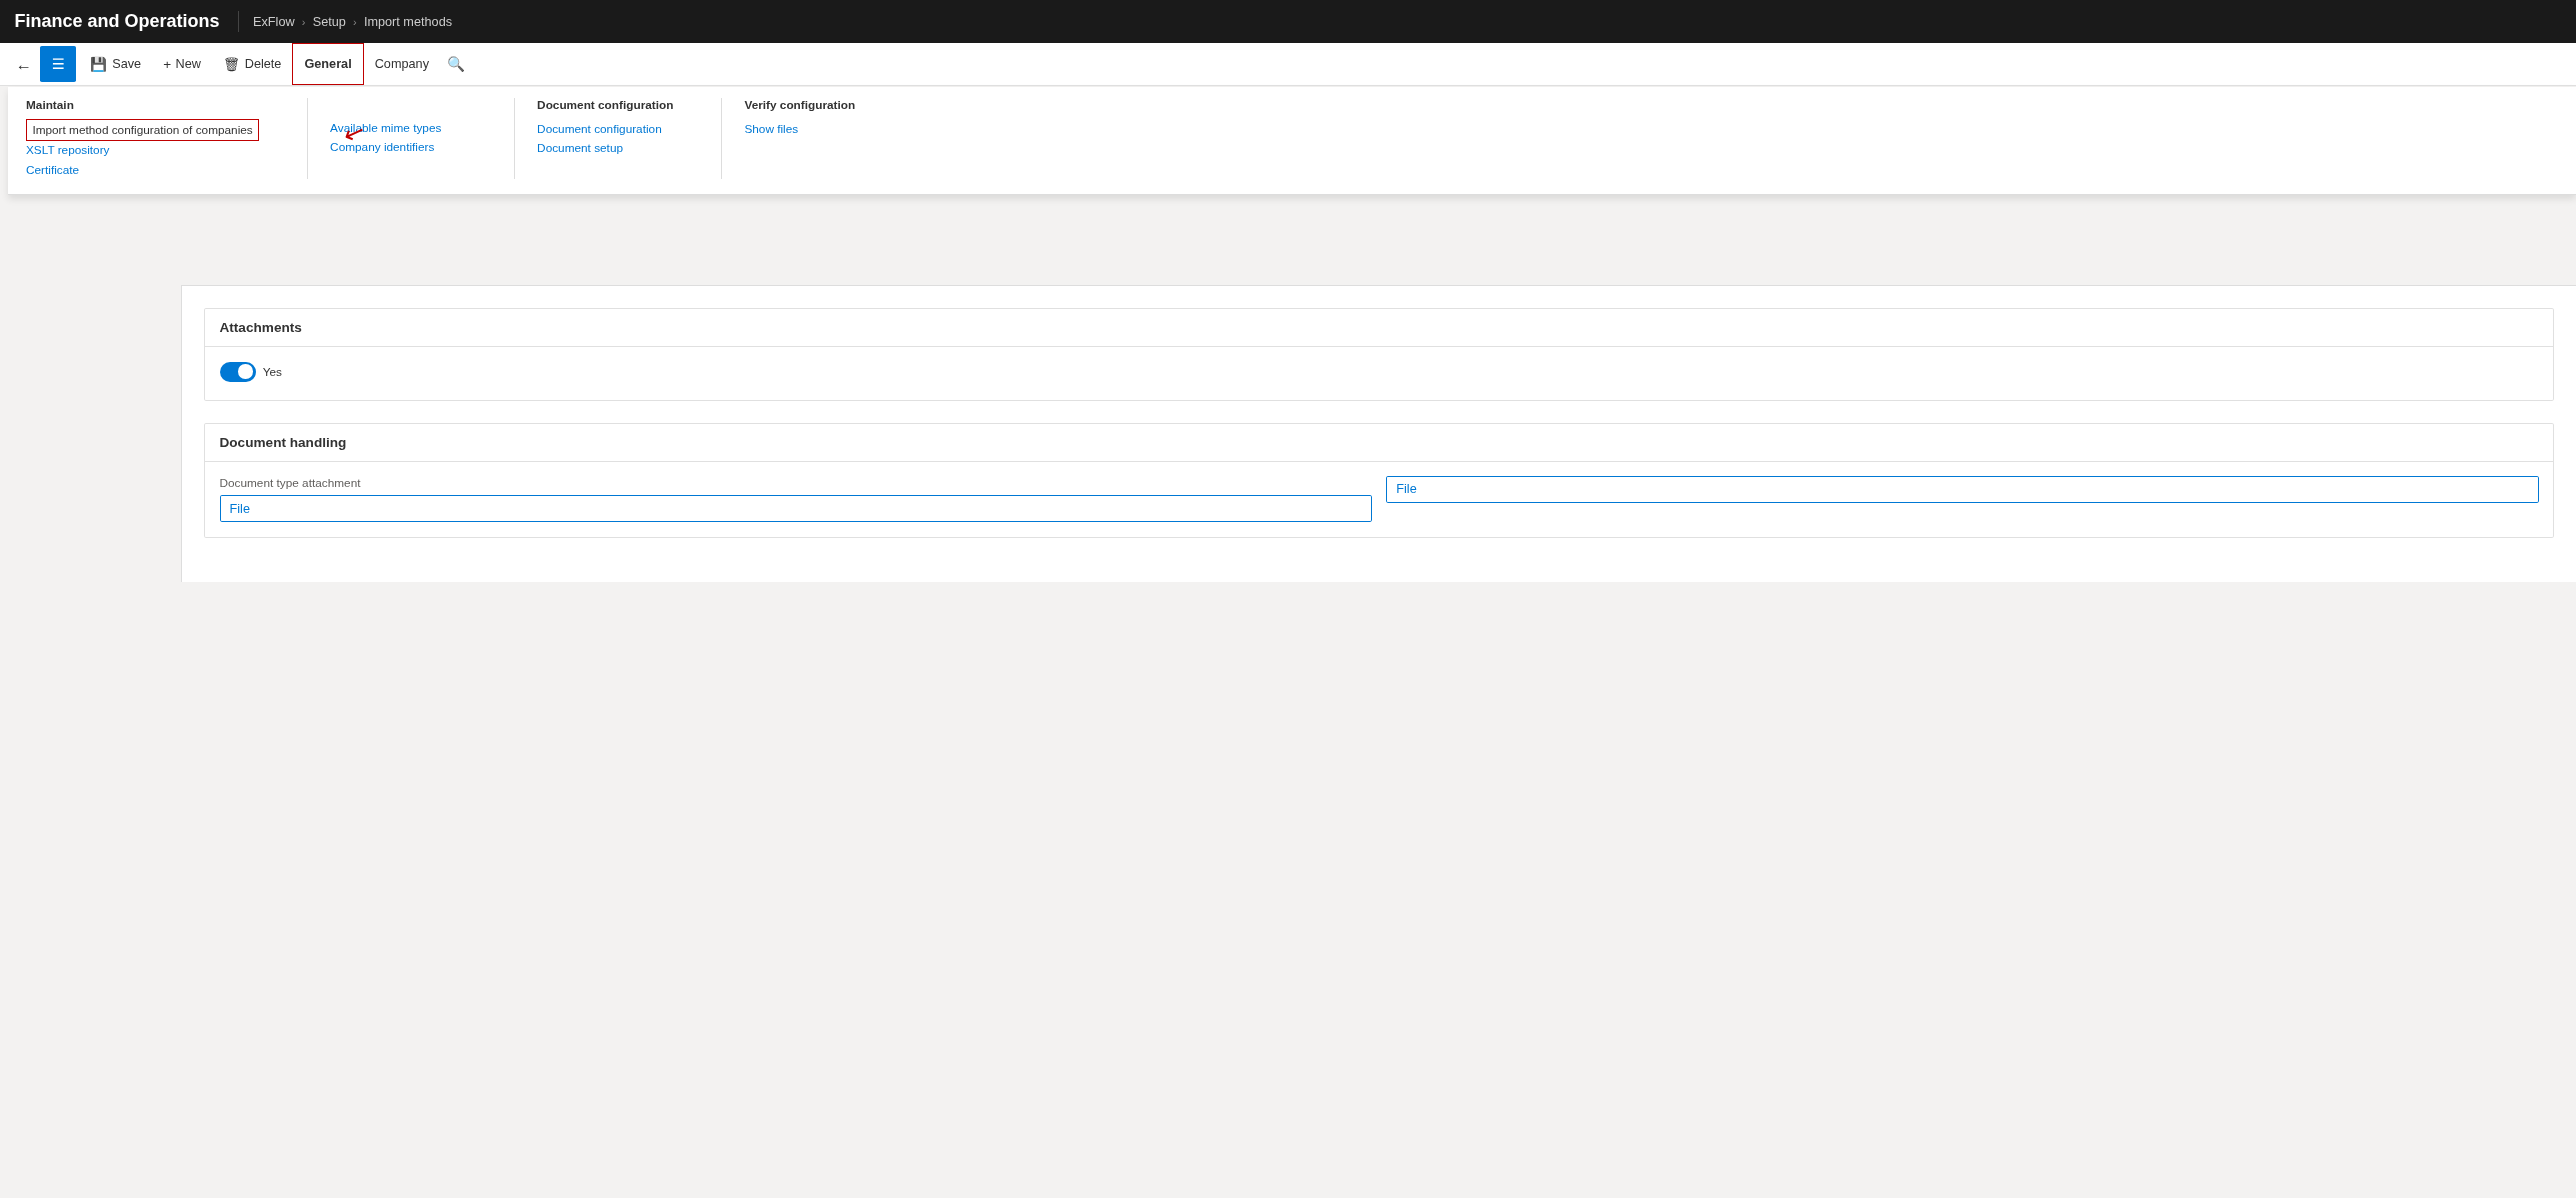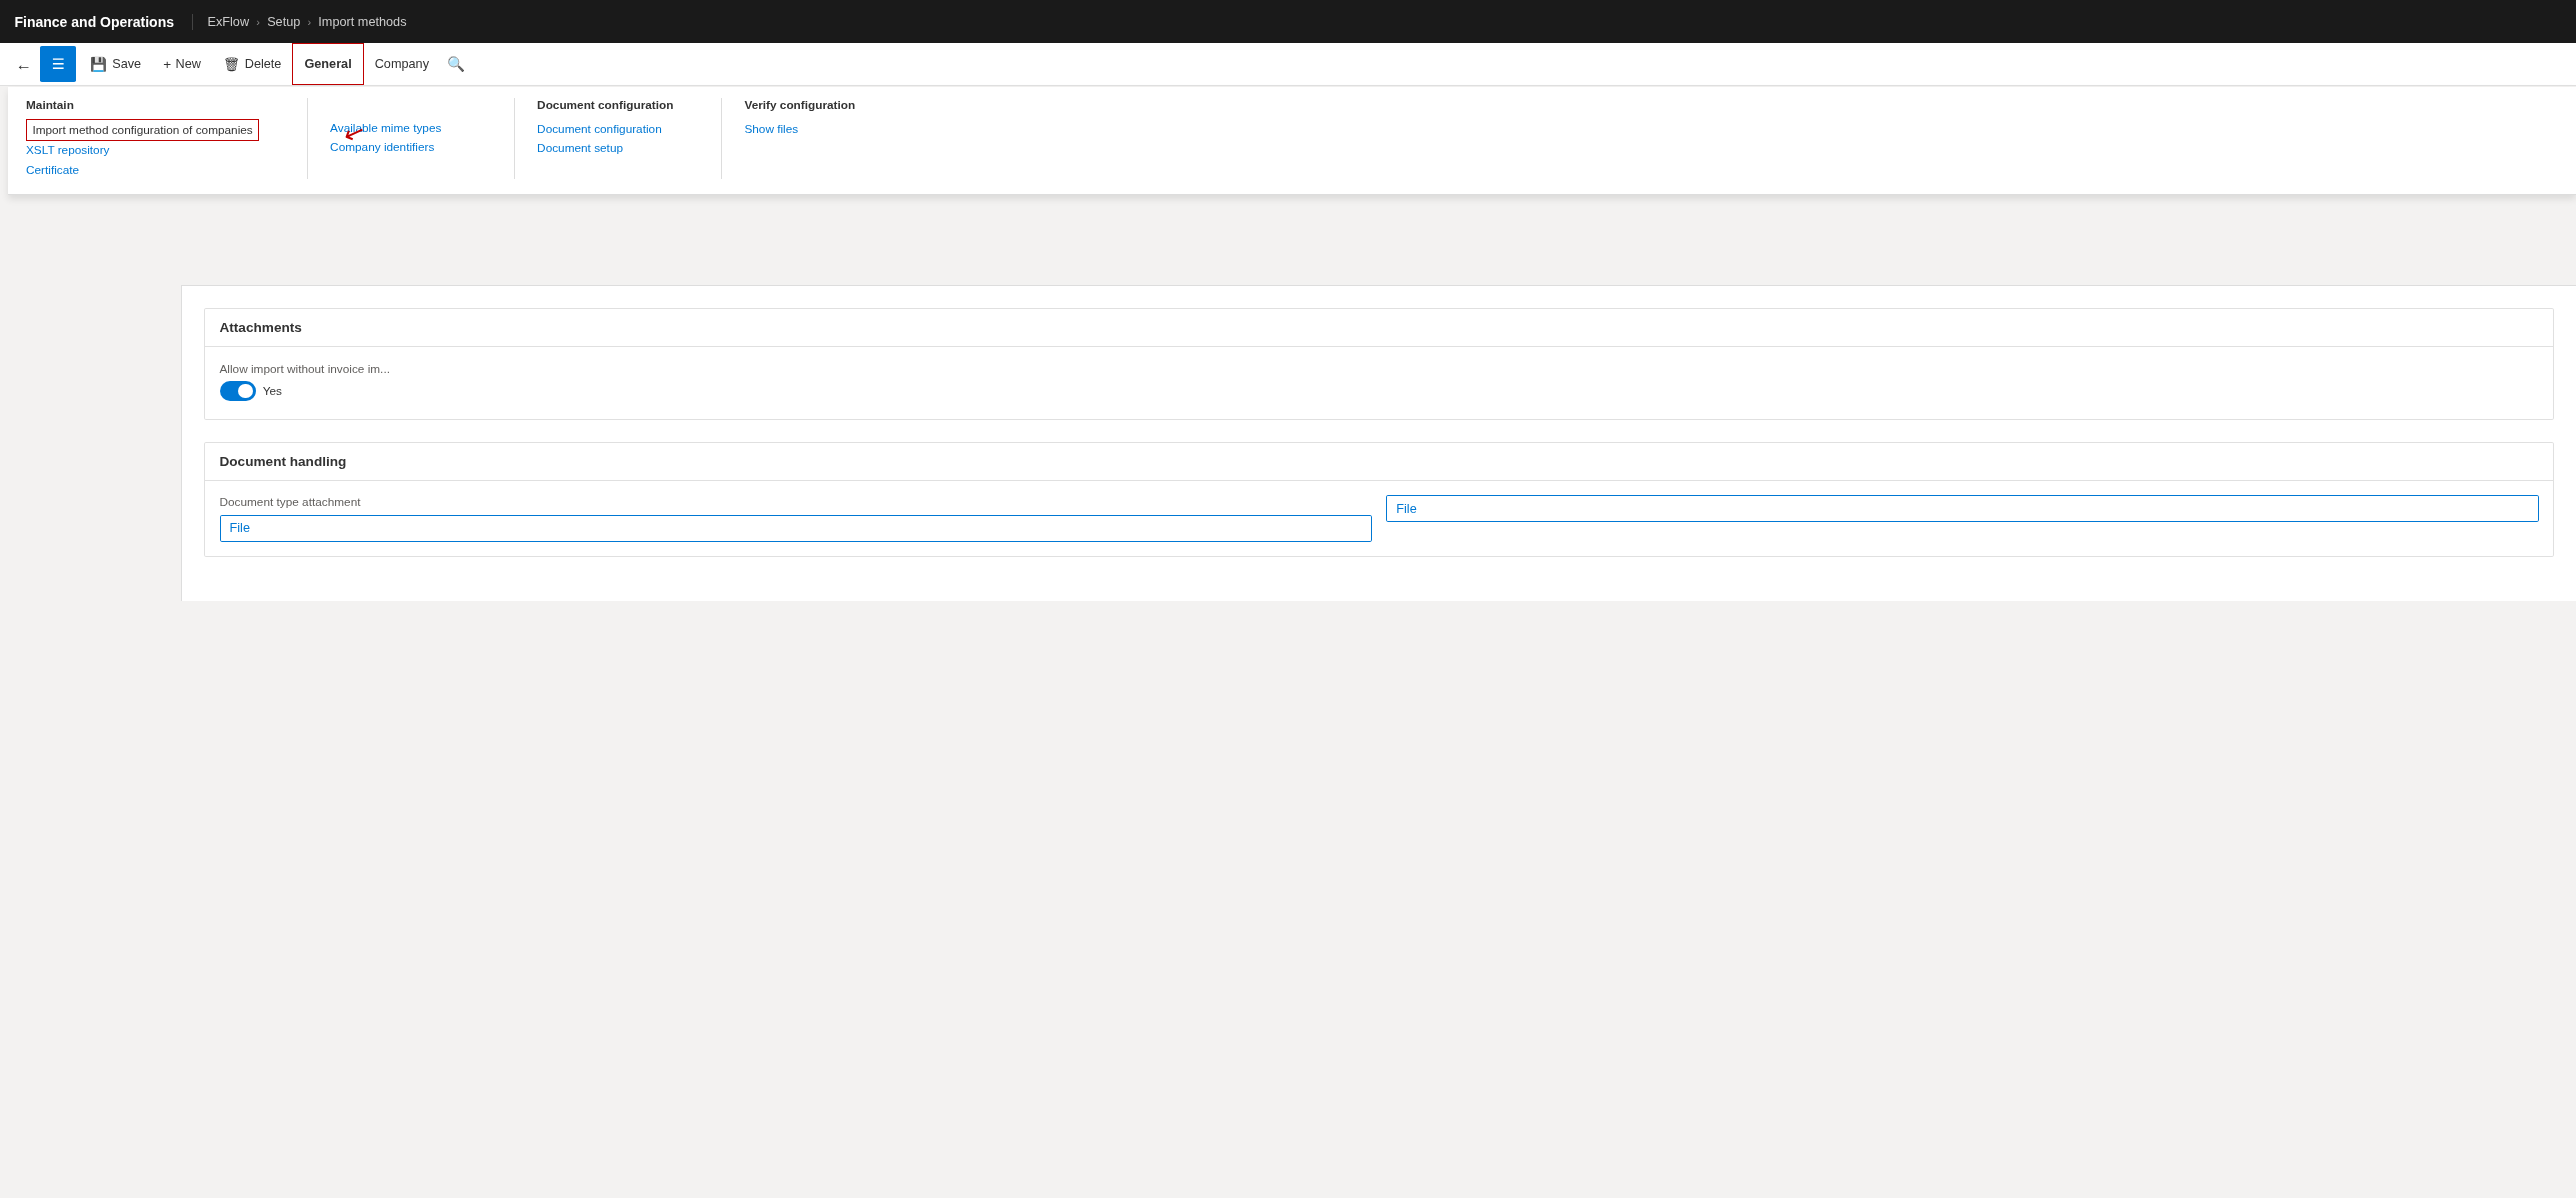--- a/index.html
+++ b/index.html
@@ -10,21 +10,21 @@
       background: #1a1a1a;
       color: white;
       display: flex;
       align-items: center;
       padding: 0 14.5px;
       height: 43px;
       gap: 0;
     }
     .top-bar-title {
       font-weight: 700;
-      font-size: 14px;
+      font-size: 18px;
       color: white;
       padding-right: 18px;
       border-right: 0.9px solid #444;
       margin-right: 14.5px;
     }
     .breadcrumb {
       display: flex;
       align-items: center;
       gap: 7.2px;
       color: #ccc;
@@ -319,21 +319,20 @@
 
   <div class="main-wrapper">
 
     <div class="left-panel"></div>
 
     <div class="content-area">
 
       <div class="section-block">
         <div class="section-header">Attachments</div>
         <div class="section-body">
-          <div class="field-label">Allow import without invoice im...</div>
           <div class="field-row">
             <div class="toggle-switch"></div>
             <span class="toggle-label">Yes</span>
           </div>
         </div>
       </div>
 
       <div class="section-block">
         <div class="section-header">Document handling</div>
         <div class="section-body">

